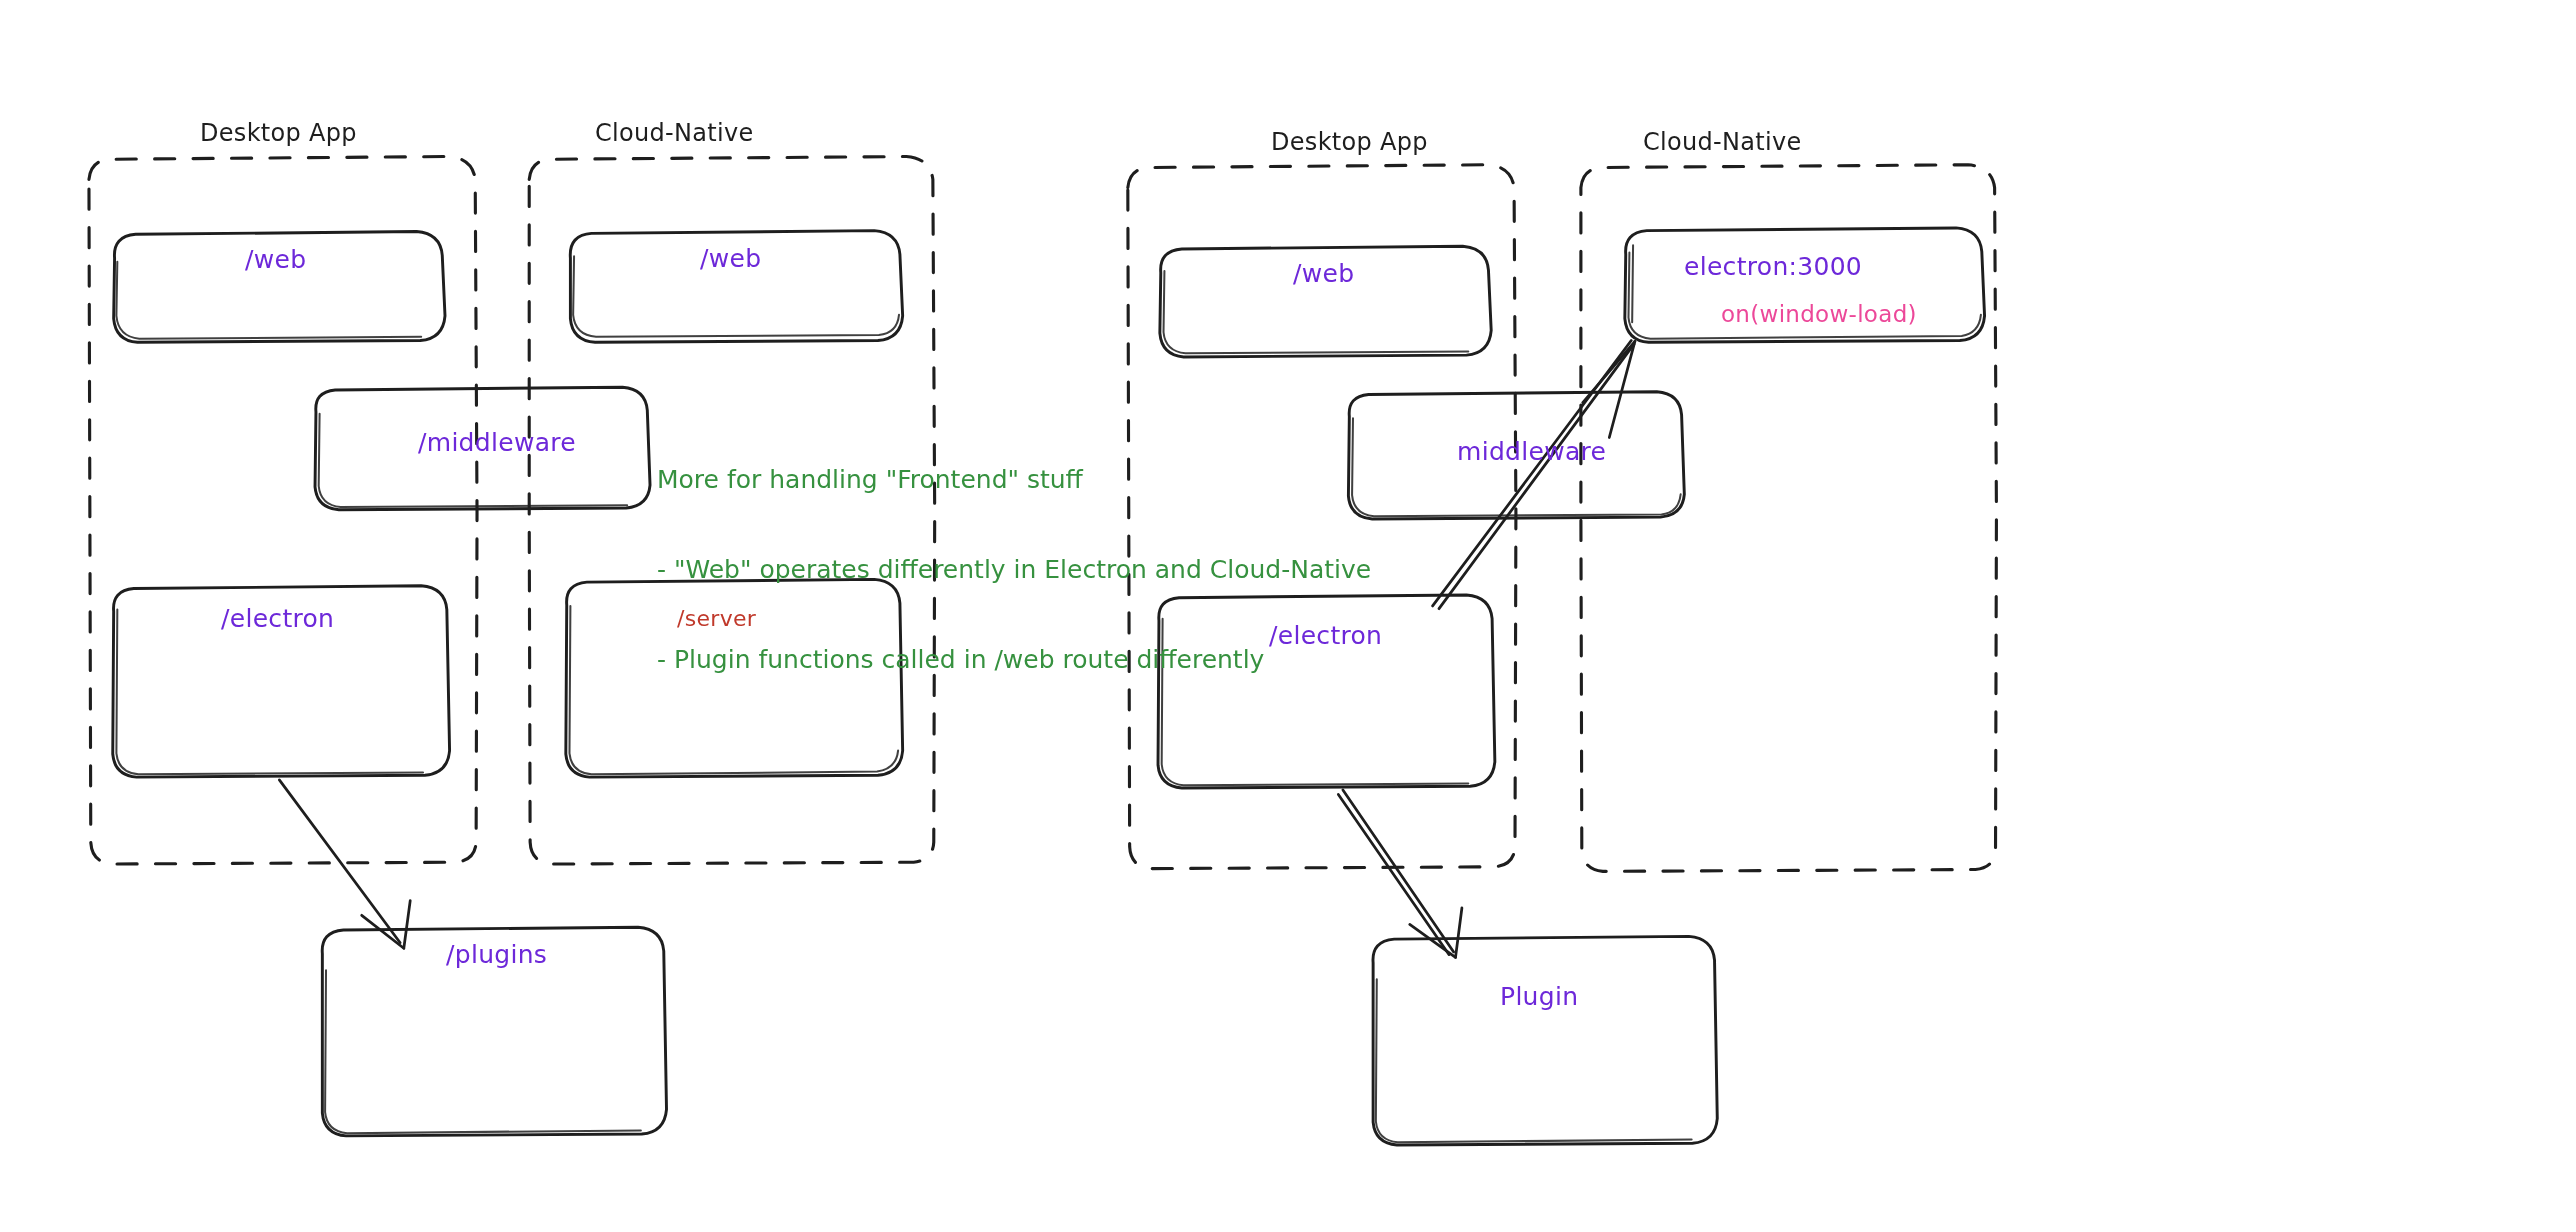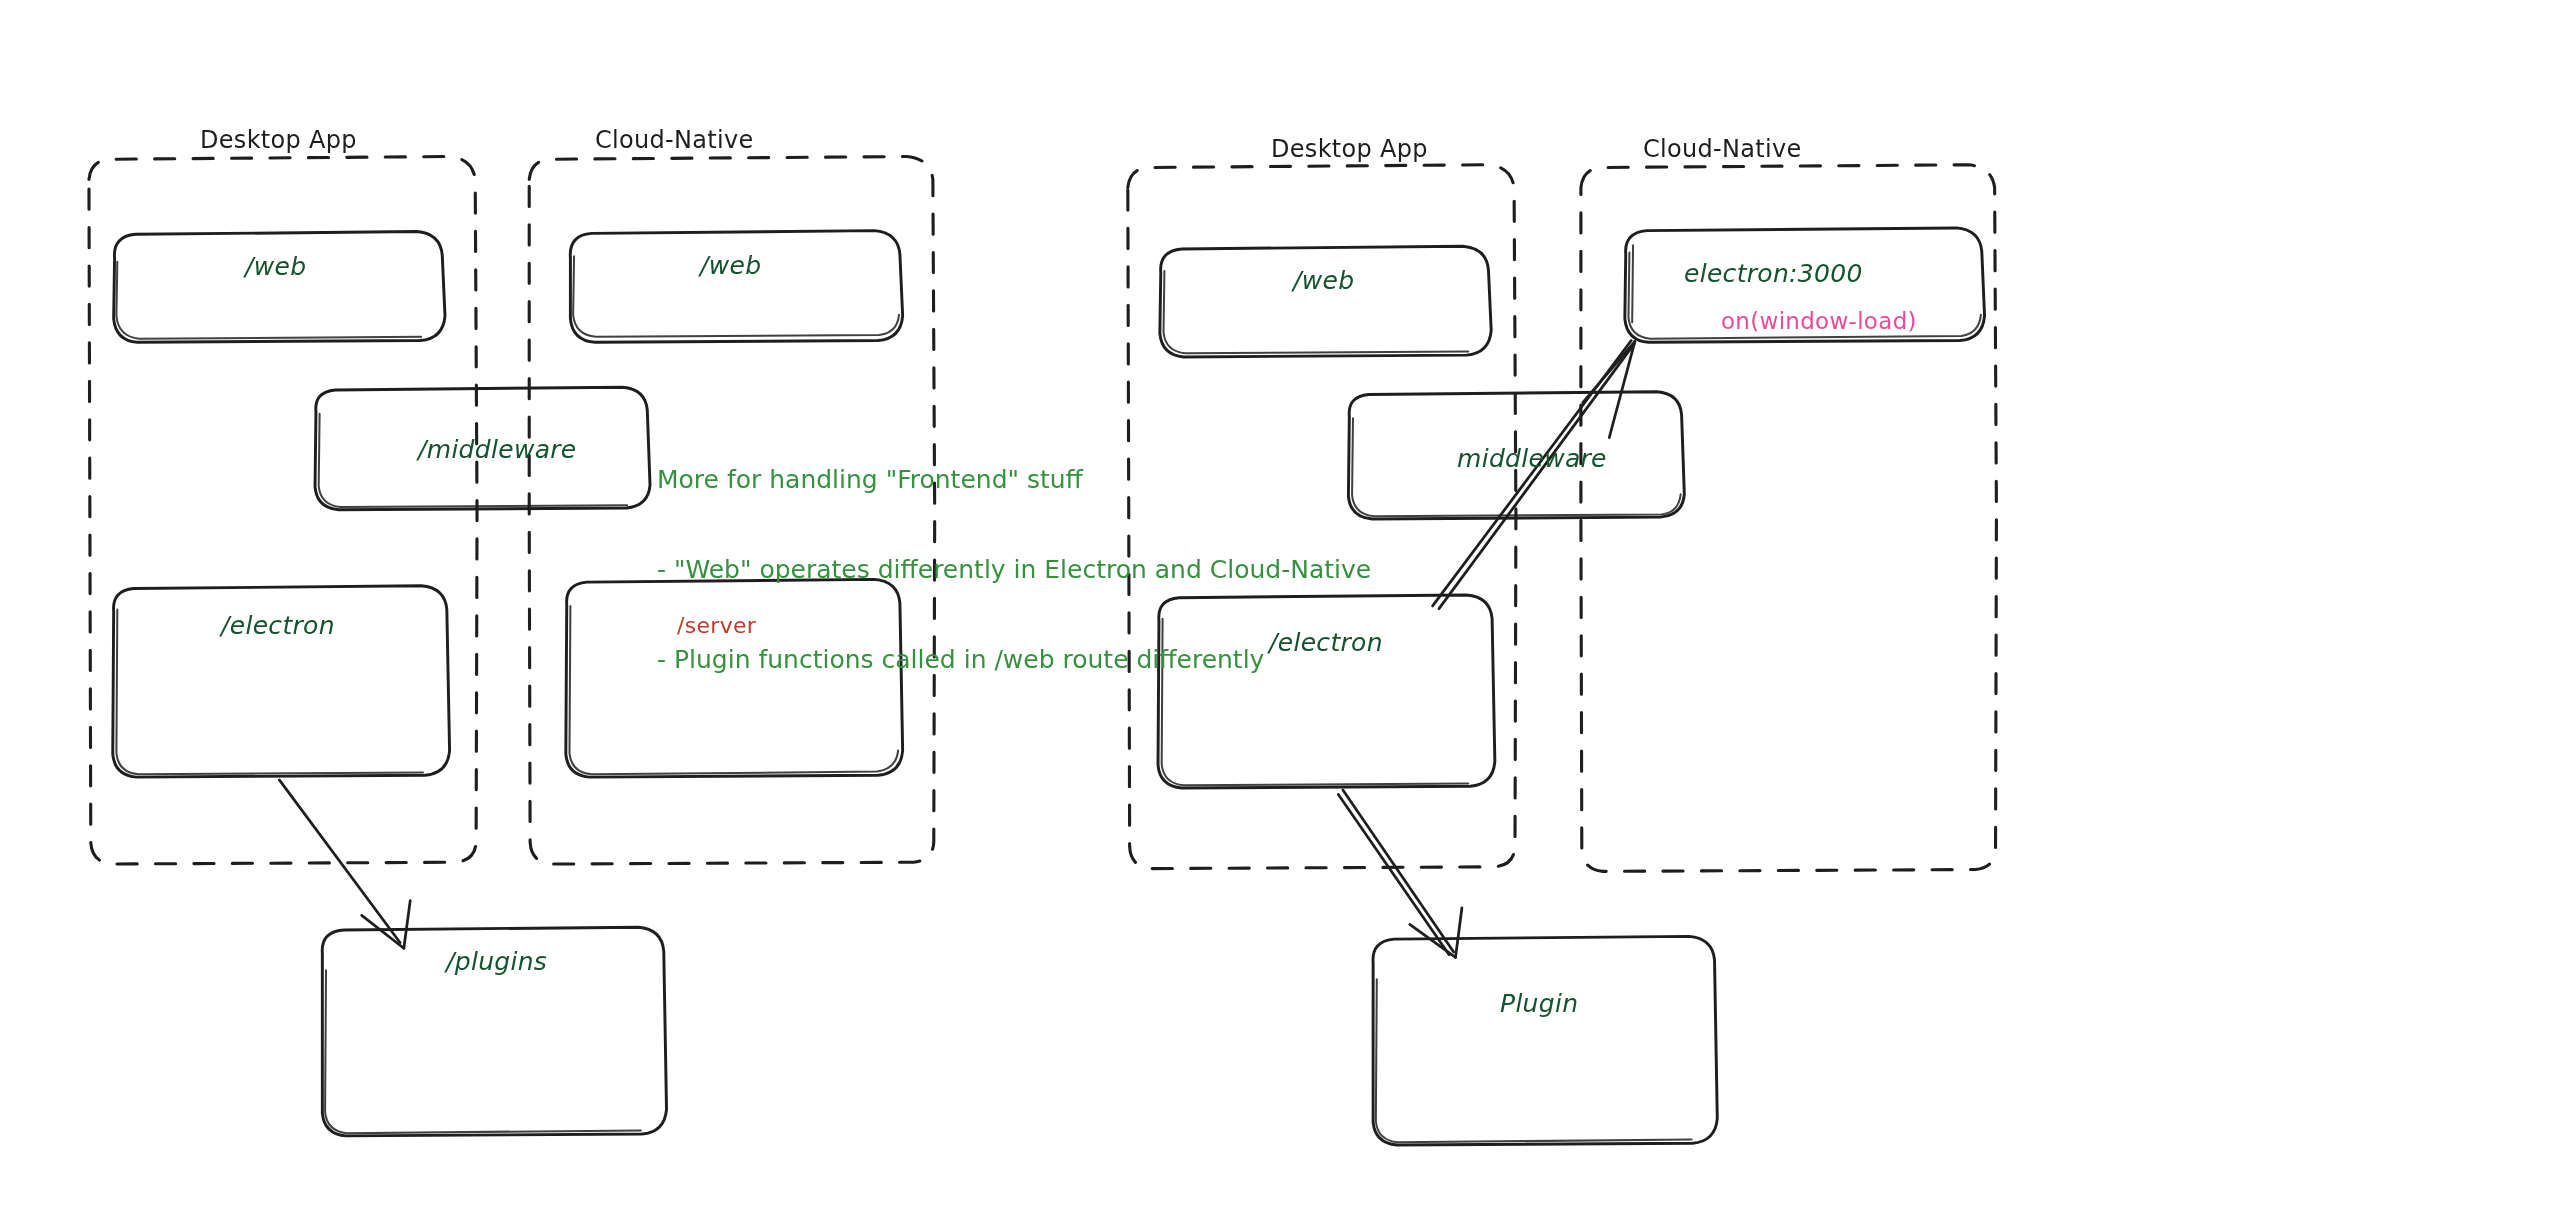--- a/index.html
+++ b/index.html
@@ -25,30 +25,28 @@
     top: 0;
     width: 2576px;
     height: 1232px;
   }
   .txt {
     position: absolute;
     font-family: "DejaVu Sans", sans-serif;
     color: #1e1e1e;
     white-space: pre;
     letter-spacing: 0.3px;
-    margin-top: 7px;
   }
   .group-title {
     font-size: 24px;
     color: #1e1e1e;
   }
   .node-label {
     font-size: 25px;
-    color: #14532d;
-    font-style: italic;
+    color: #6d28d9;
   }
   .node-label-red {
     font-size: 22px;
     color: #c0392b;
   }
   .sub-label-red {
     font-size: 23px;
     color: #ec4899;
   }
   .note-green {

